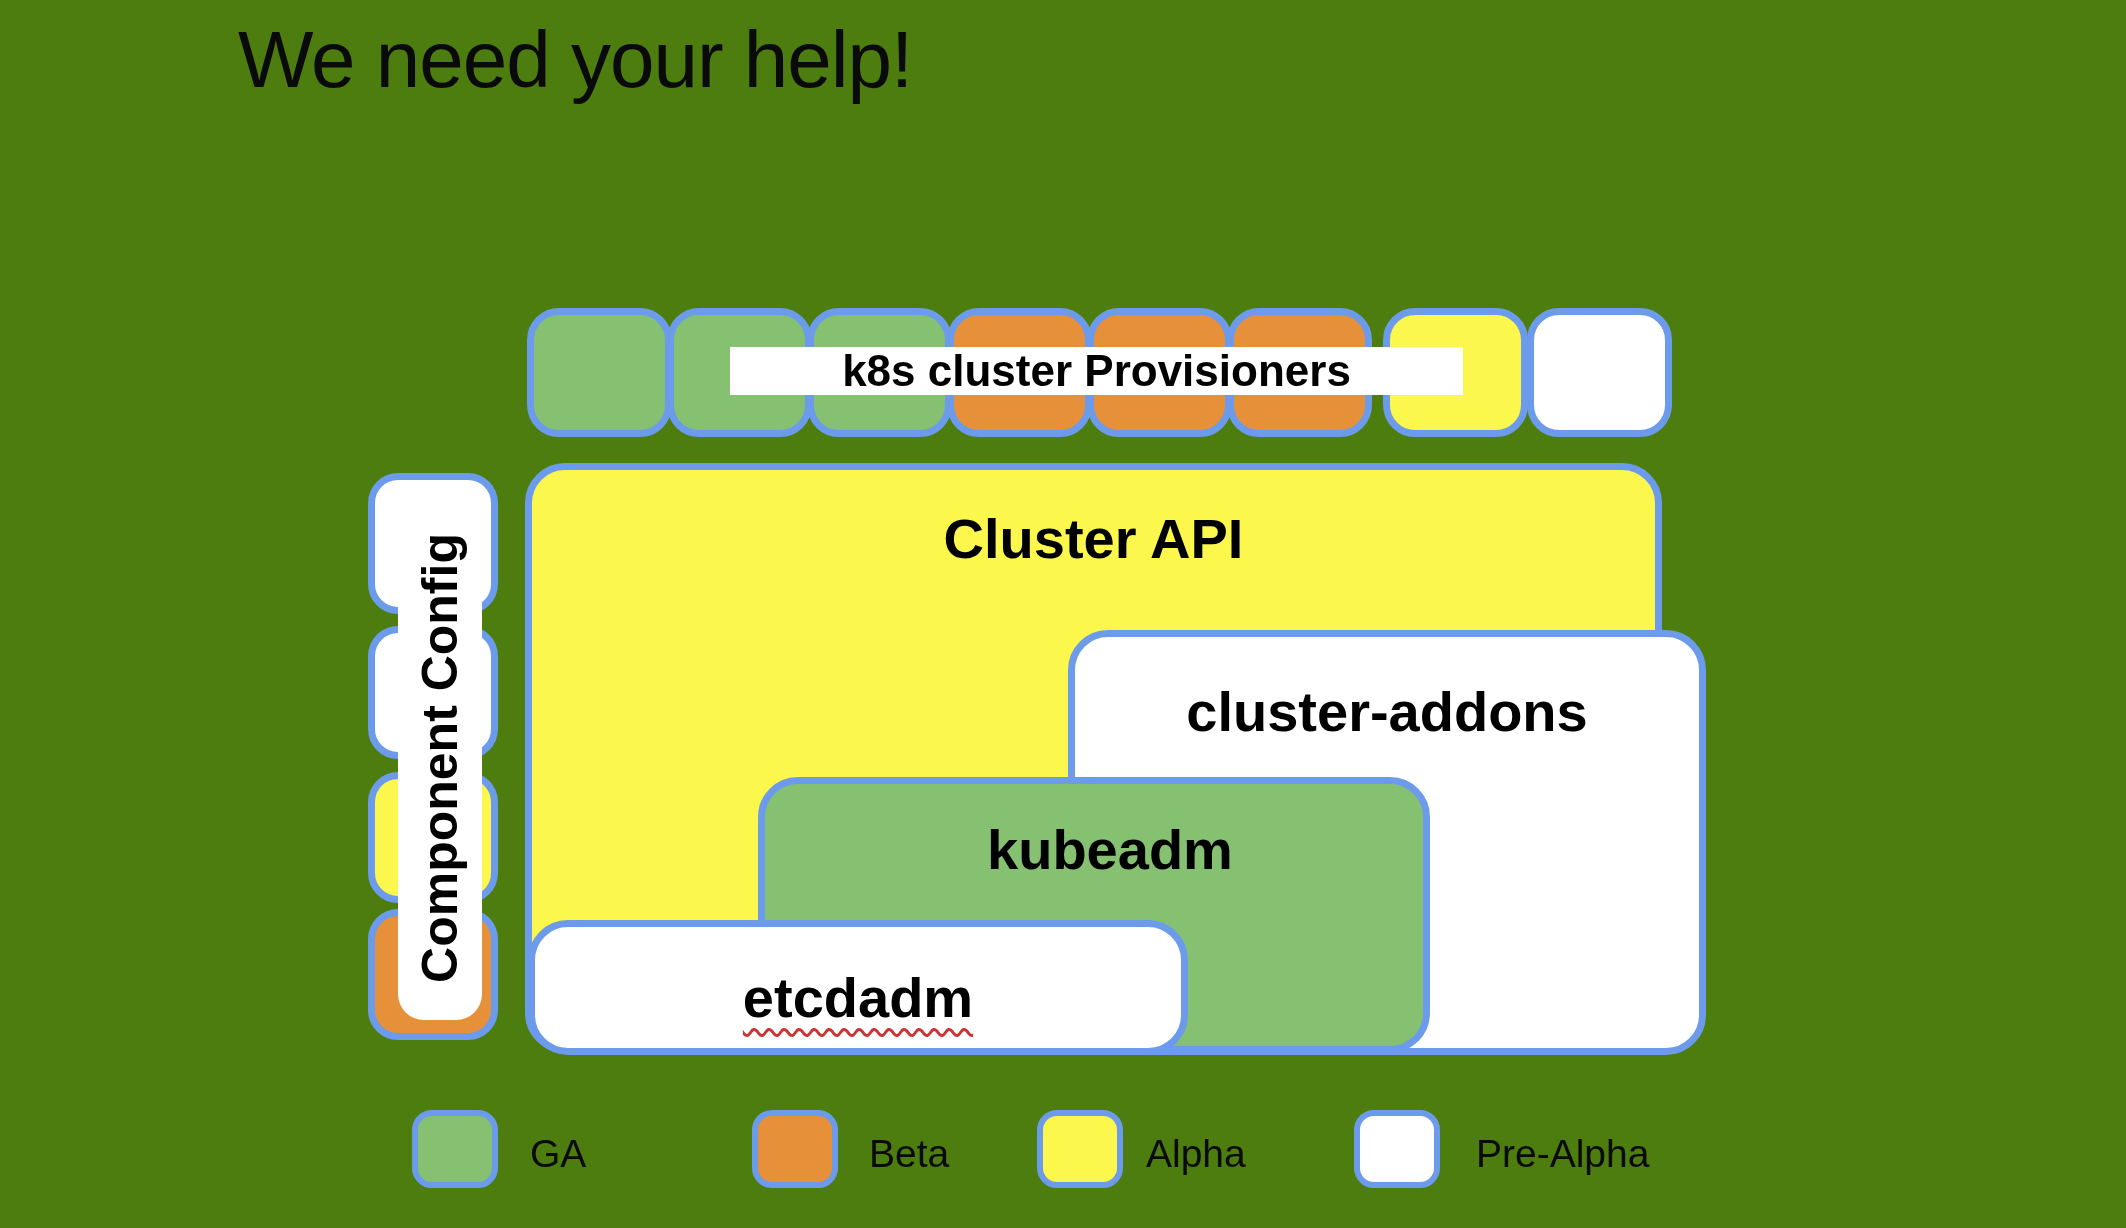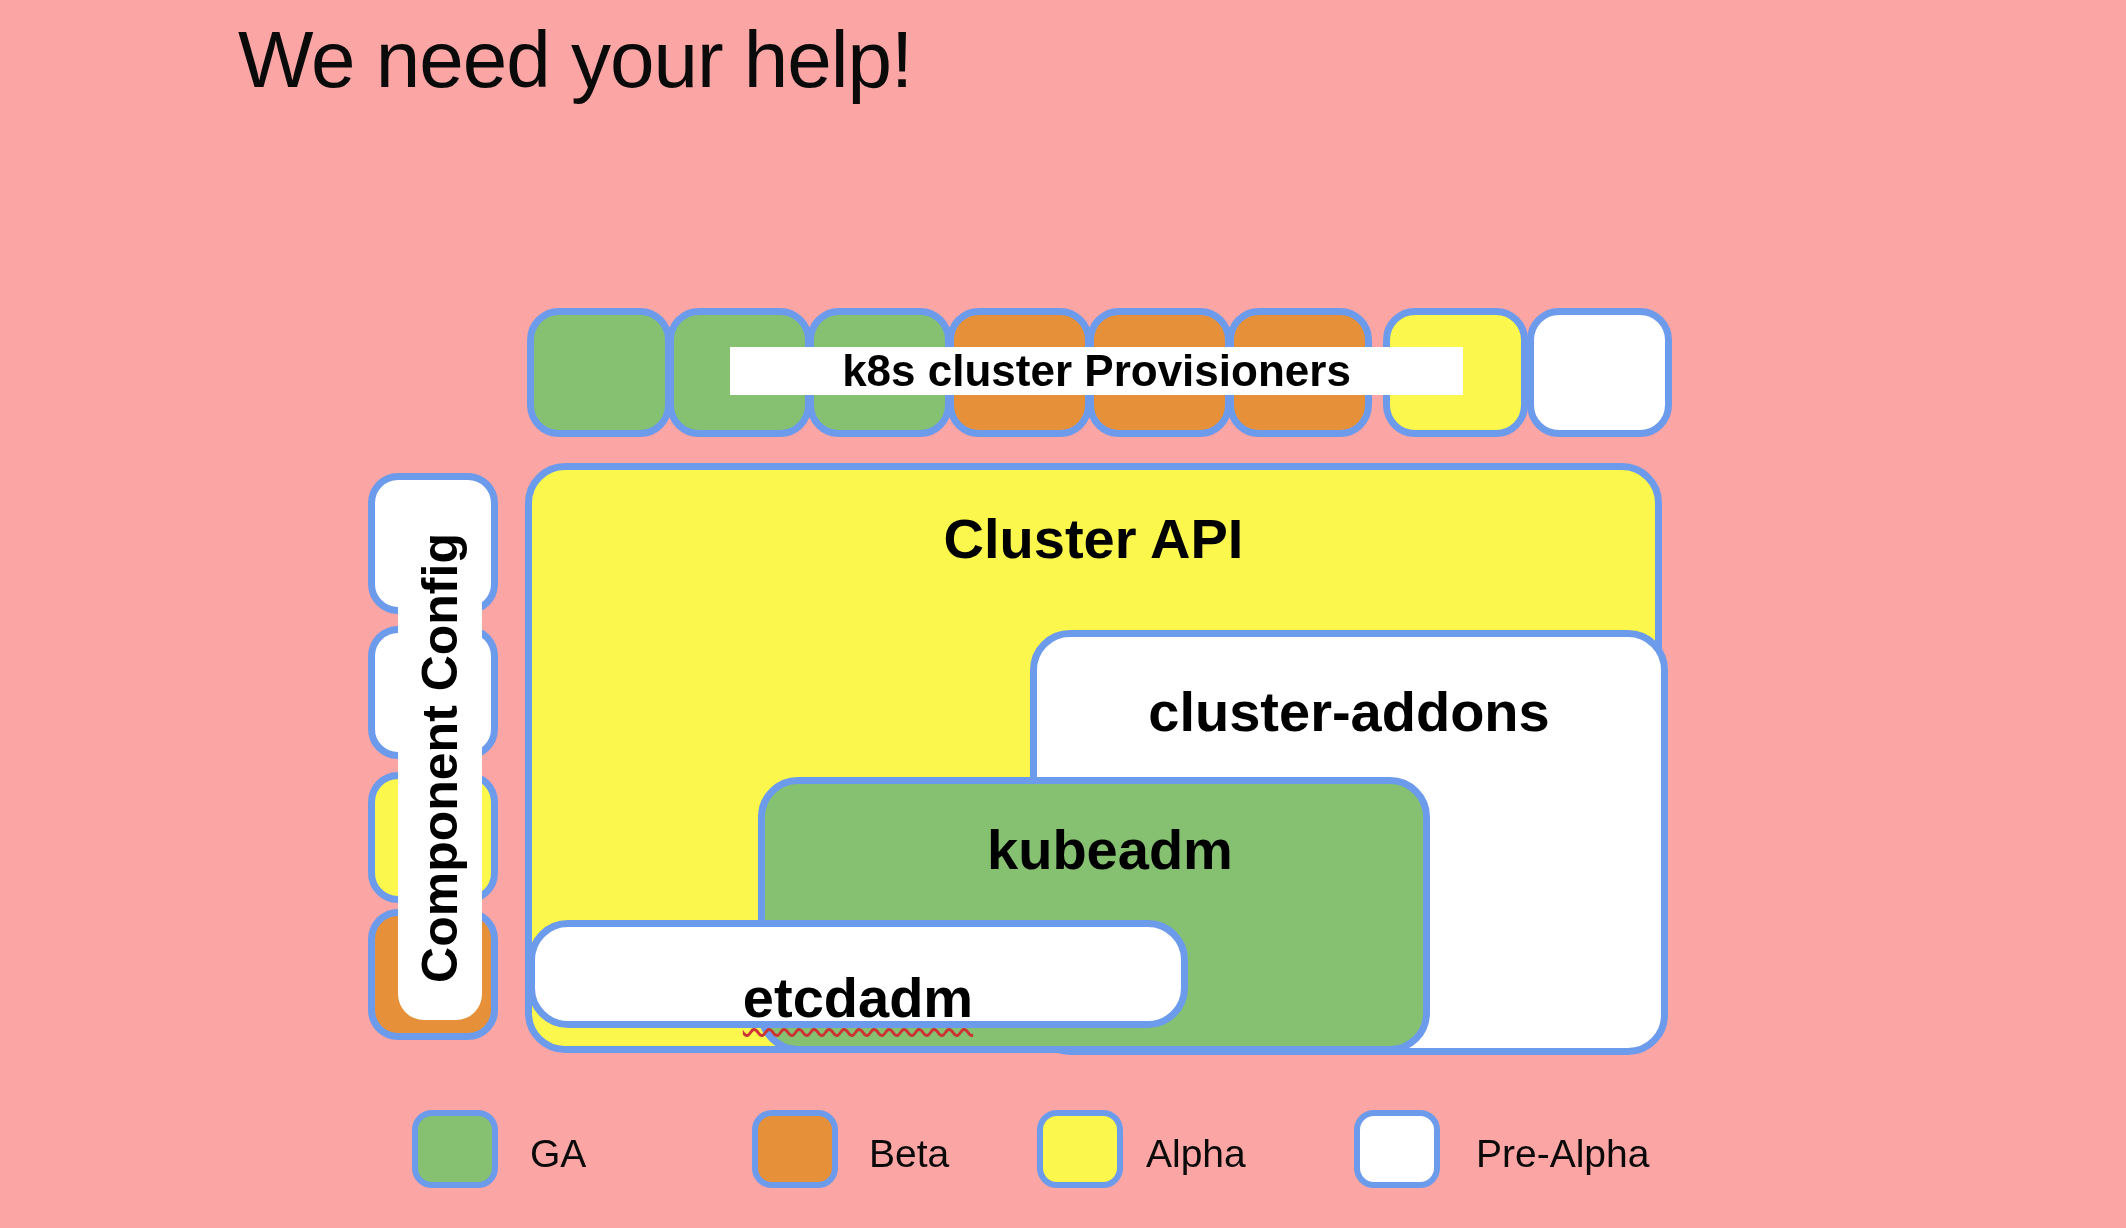--- a/index.html
+++ b/index.html
@@ -1,20 +1,20 @@
 <!DOCTYPE html>
 <html style="--ga: #85C171; --beta: #E6913A; --alpha: #FBF74D; --pre-alpha: #FFFFFF; --border: #6D9BEB; --spellcheck: #CC3333;"><head>
 <meta charset="utf-8">
 <style>
   html, body { margin: 0; padding: 0; background: #ffffff; }
   .canvas {
     position: relative;
     width: 2126px;
     height: 1228px;
-    background: #fca5a5;
+    background: #4d7c0f;
     overflow: hidden;
     font-family: "Liberation Sans", sans-serif;
     color: #000;
     text-decoration: underline;
   }
 
   .title {
     position: absolute;
     left: 238px;
     top: 14px;
@@ -84,23 +84,23 @@
     font-weight: bold;
   }
 
   .main-box {
     position: absolute;
     box-sizing: border-box;
     border: 7px solid var(--border);
     border-radius: 40px;
   }
   .box-cluster-api    { left: 525px;  top: 463px; width: 1137px; height: 590px; z-index: 1; }
-  .box-cluster-addons { left: 1030px; top: 630px; width: 638px;  height: 425px; z-index: 2; }
+  .box-cluster-addons { left: 1068px; top: 630px; width: 638px;  height: 425px; z-index: 2; }
   .box-kubeadm        { left: 758px;  top: 777px; width: 672px;  height: 276px; z-index: 3; }
-  .box-etcdadm        { left: 528px;  top: 920px; width: 660px;  height: 108px; z-index: 4; }
+  .box-etcdadm        { left: 528px;  top: 920px; width: 660px;  height: 135px; z-index: 4; }
 
   .box-label {
     position: absolute;
     left: 0; right: 0;
     text-align: center;
     font-size: 56px;
     font-weight: bold;
     white-space: nowrap;
   }
   .box-cluster-api    .box-label { top: 36px; }

